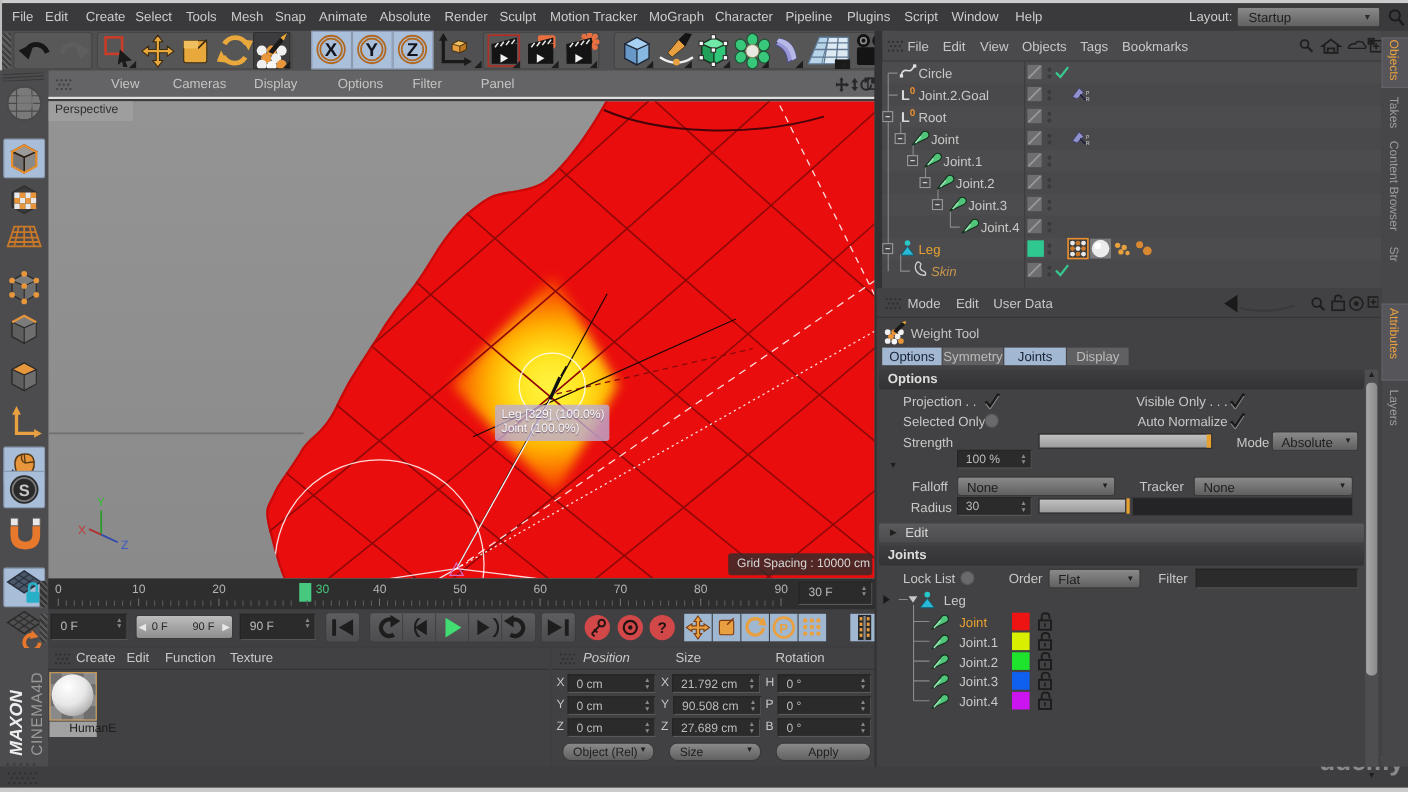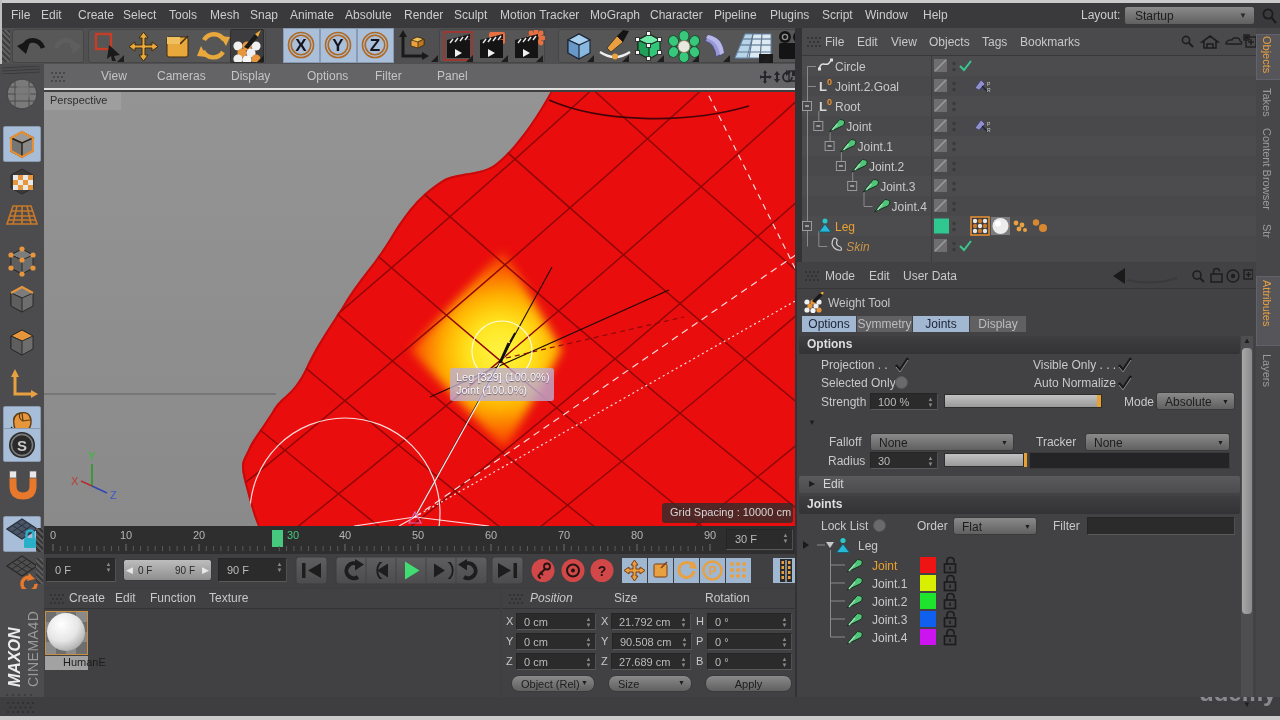--- a/index.html
+++ b/index.html
@@ -1181,21 +1181,21 @@
         <path d="M2 10 L6 15 L14 3" stroke="#8a8a8a" stroke-width="1" fill="none"></path>
       </svg>
     <span class="abs txt" style="left:24px;top:114px;">Selected Only</span>
     <div class="abs" style="left:98px;top:114px;width:13px;height:13px;border-radius:7px;background:#6a6a6c;border:1px solid #58585a;"></div>
     <span class="abs txt" style="left:237px;top:114px;">Auto Normalize</span>
     <svg class="abs" style="left:320px;top:113px;" width="16" height="15" viewBox="0 0 16 15">
         <path d="M2 8 L6 13 L14 1" stroke="#1a1a1a" stroke-width="2.6" fill="none"></path>
         <path d="M2 10 L6 15 L14 3" stroke="#8a8a8a" stroke-width="1" fill="none"></path>
       </svg>
     <span class="abs txt" style="left:24px;top:133px;">Strength</span>
-    <div class="abs field" style="left:73px;top:131px;width:68px;height:17px;padding:2px 0 0 7px;">100 %<span class="spin">▲<br>▼</span></div>
+    <div class="abs field" style="left:73px;top:147px;width:68px;height:17px;padding:2px 0 0 7px;">100 %<span class="spin">▲<br>▼</span></div>
     <div class="abs" style="left:147px;top:132px;width:158px;height:14px;background:linear-gradient(#c2c2c2,#9a9a9a);border:1px solid #2e2e2e;">
         <div class="abs" style="right:0px;top:0;width:4px;height:12px;background:#e8a030;"></div>
       </div>
     <span class="abs txt" style="left:327px;top:133px;">Mode</span>
     <div class="abs ddl" style="left:359px;top:130px;width:79px;height:18px;">
         <span style="position:absolute;left:8px;top:2px;">Absolute</span>
         <span style="position:absolute;right:5px;top:5px;font-size:7px;">▼</span>
       </div>
 
     <span class="abs" style="left:11px;top:156px;font-size:8px;color:#1e1e1e;">▼</span>

